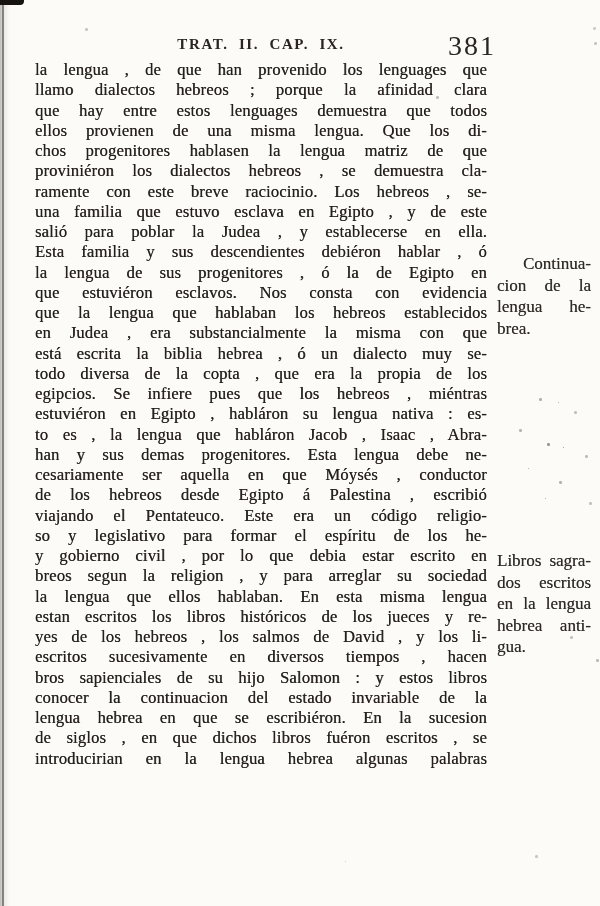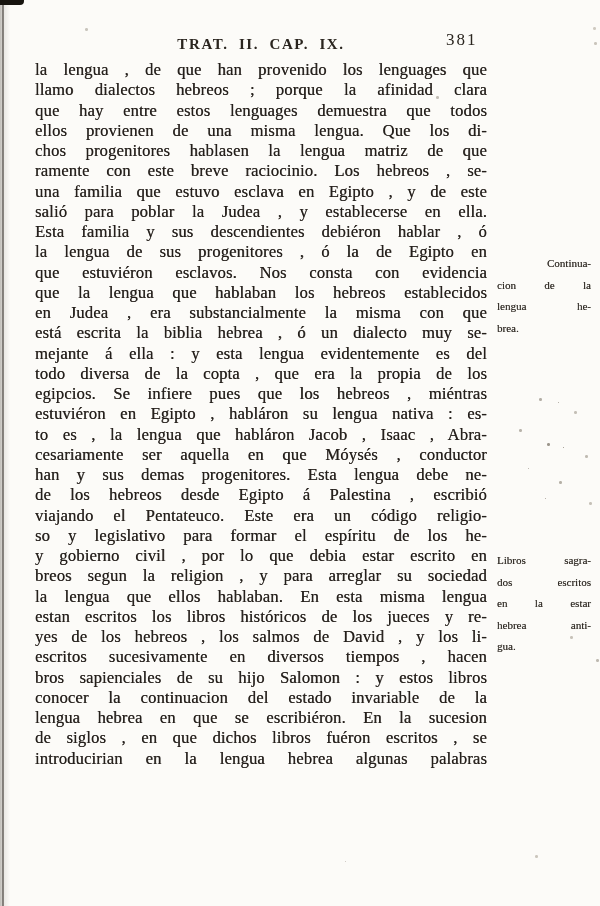--- a/index.html
+++ b/index.html
@@ -39,40 +39,40 @@
   }
   .running-header{
     position:absolute;left:35px;top:36px;width:452px;
     text-align:center;
     font-size:15px;font-weight:bold;
     letter-spacing:1.6px;word-spacing:5px;
     color:#2a251f;
   }
   .page-number{
     position:absolute;left:446px;top:30px;width:52px;
-    text-align:left;
-    font-size:17px;letter-spacing:2px;
+    text-align:center;
+    font-size:28px;letter-spacing:2px;
     color:#2a251f;
   }
   .body-text{
     position:absolute;left:35px;top:60px;width:452px;
   }
   .bodyline{
     font-size:16.6px;
     line-height:20.25px;
     text-align:justify;
     text-align-last:justify;
     text-justify:inter-word;
     white-space:normal;
     letter-spacing:.15px;
     text-shadow:.3px 0 0 rgba(36,31,27,.75);
   }
   .margin-note{
     position:absolute;left:497px;width:94px;
-    font-size:11px;
+    font-size:17px;
     color:#2e2923;
     text-shadow:.2px 0 0 rgba(46,41,35,.6);
   }
   .margin-note .noteline{
     line-height:21.5px;
     text-align:justify;
     text-align-last:justify;
   }
   .margin-note.indent-first .noteline:first-child{
     text-align-last:right;
@@ -96,36 +96,36 @@
   <div class="running-header">TRAT. II. CAP. IX.</div>
 
   <div class="page-number">381</div>
 
   <div class="body-text">
       <div class="bodyline">la lengua , de que han provenido los lenguages que</div>
       <div class="bodyline">llamo dialectos hebreos ; porque la afinidad clara</div>
       <div class="bodyline">que hay entre estos lenguages demuestra que todos</div>
       <div class="bodyline">ellos provienen de una misma lengua. Que los di-</div>
       <div class="bodyline">chos progenitores hablasen la lengua matriz de que</div>
+      <div class="bodyline">proviniéron los dialectos hebreos , se demuestra cla-</div>
       <div class="bodyline">ramente con este breve raciocinio. Los hebreos , se-</div>
       <div class="bodyline">una familia que estuvo esclava en Egipto , y de este</div>
       <div class="bodyline">salió para poblar la Judea , y establecerse en ella.</div>
       <div class="bodyline">Esta familia y sus descendientes debiéron hablar , ó</div>
       <div class="bodyline">la lengua de sus progenitores , ó la de Egipto en</div>
       <div class="bodyline">que estuviéron esclavos. Nos consta con evidencia</div>
       <div class="bodyline">que la lengua que hablaban los hebreos establecidos</div>
       <div class="bodyline">en Judea , era substancialmente la misma con que</div>
       <div class="bodyline">está escrita la biblia hebrea , ó un dialecto muy se-</div>
-      <div class="bodyline">mejante á ella : y esta lengua evidentemente es del</div>
       <div class="bodyline">todo diversa de la copta , que era la propia de los</div>
       <div class="bodyline">egipcios. Se infiere pues que los hebreos , miéntras</div>
       <div class="bodyline">estuviéron en Egipto , habláron su lengua nativa : es-</div>
       <div class="bodyline">to es , la lengua que habláron Jacob , Isaac , Abra-</div>
+      <div class="bodyline">han y sus demas progenitores. Esta lengua debe ne-</div>
       <div class="bodyline">cesariamente ser aquella en que Móysés , conductor</div>
-      <div class="bodyline">han y sus demas progenitores. Esta lengua debe ne-</div>
       <div class="bodyline">de los hebreos desde Egipto á Palestina , escribió</div>
       <div class="bodyline">viajando el Pentateuco. Este era un código religio-</div>
       <div class="bodyline">so y legislativo para formar el espíritu de los he-</div>
       <div class="bodyline">y gobierno civil , por lo que debia estar escrito en</div>
       <div class="bodyline">breos segun la religion , y para arreglar su sociedad</div>
       <div class="bodyline">la lengua que ellos hablaban. En esta misma lengua</div>
       <div class="bodyline">estan escritos los libros históricos de los jueces y re-</div>
       <div class="bodyline">yes de los hebreos , los salmos de David , y los li-</div>
       <div class="bodyline">escritos sucesivamente en diversos tiempos , hacen</div>
       <div class="bodyline">bros sapienciales de su hijo Salomon : y estos libros</div>
@@ -138,18 +138,18 @@
   <div class="margin-note indent-first" id="note-continuation">
       <div class="noteline">Continua-</div>
       <div class="noteline">cion de la</div>
       <div class="noteline">lengua he-</div>
       <div class="noteline">brea.</div>
     </div>
 
   <div class="margin-note" id="note-sacred-books">
       <div class="noteline">Libros sagra-</div>
       <div class="noteline">dos escritos</div>
-      <div class="noteline">en la estar</div>
+      <div class="noteline">en la lengua</div>
       <div class="noteline">hebrea anti-</div>
       <div class="noteline">gua.</div>
     </div>
 
 </div>
 
 </body></html>

